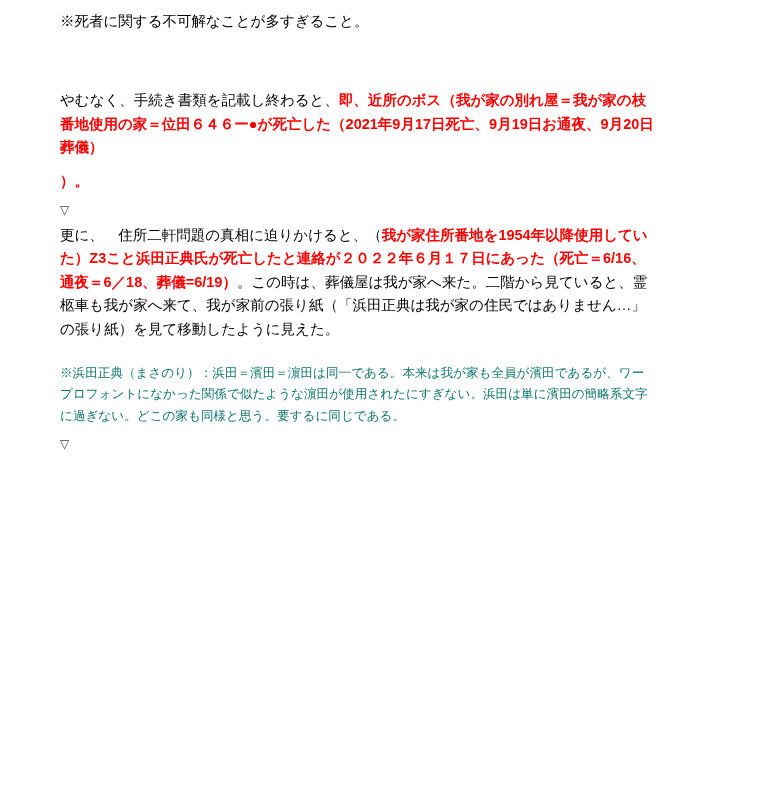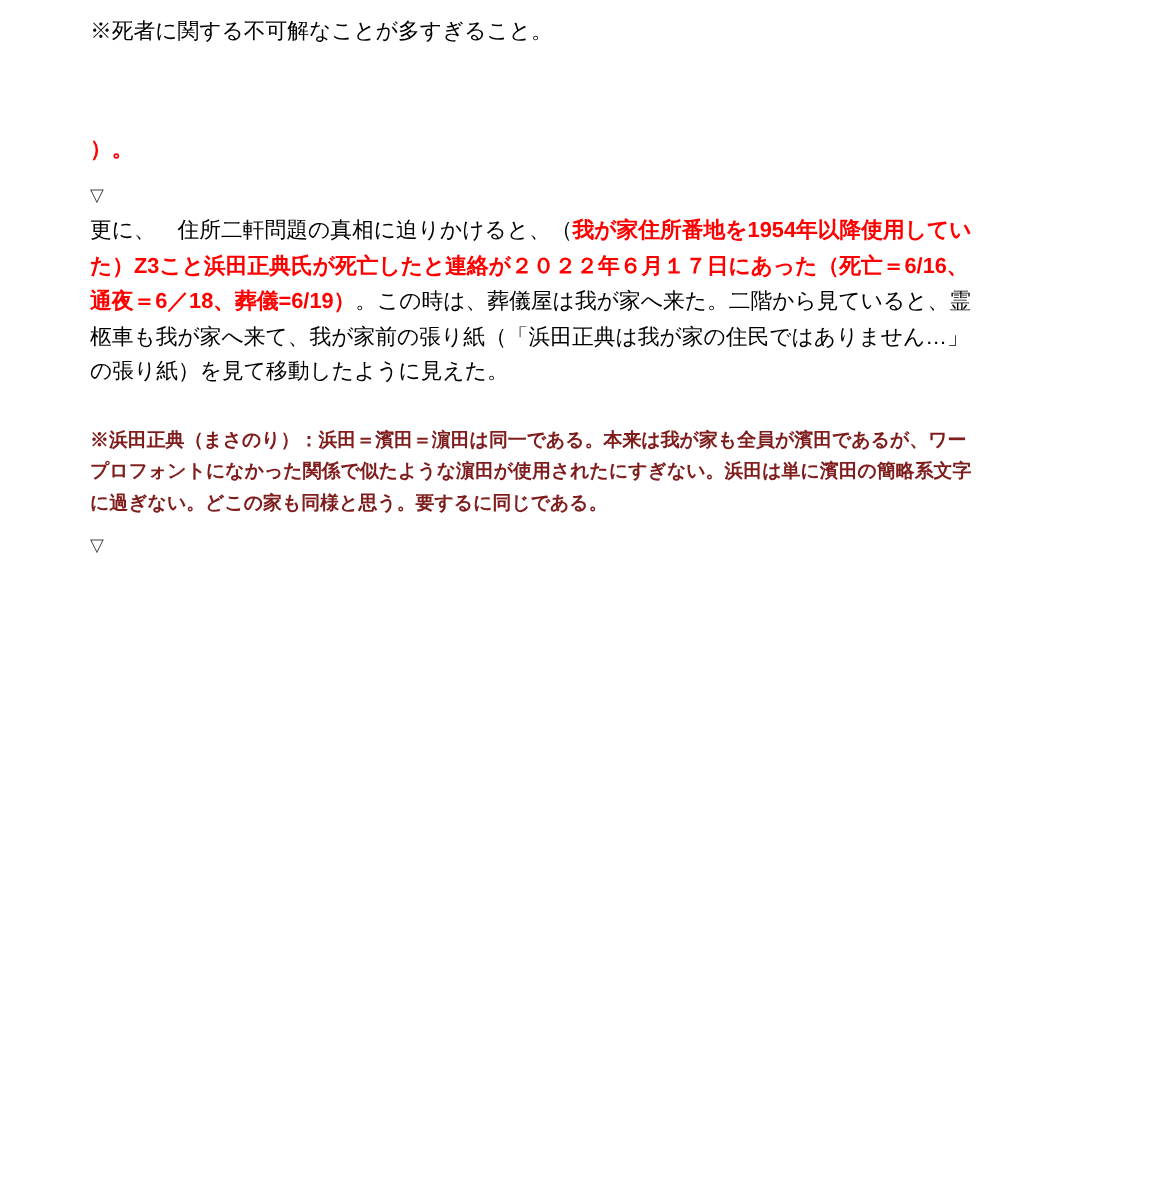--- a/index.html
+++ b/index.html
@@ -25,22 +25,21 @@
   }
   .blk { font-size: 14.5px; }
   .red { color: #ff0000; }
   .blue { color: #1a4fd0; }
   .bold { font-weight: bold; }
   .gap-lg { height: 34px; }
   .gap-md { height: 12px; }
   .small {
     font-size: 12.6px;
     line-height: 1.68;
-    color: #7f1d1d;
-    font-weight: bold;
+    color: #0f766e;
   }
   .tri {
     font-size: 12px;
     color: #444444;
     line-height: 1.2;
     margin: 0 0 6px 0;
   }
   .emoji-up {
     display: inline-block;
     width: 14px;
@@ -77,20 +76,21 @@
 
 <div class="page">
 
   <p class="blk">※死者に関する不可解なことが多すぎること。</p>
 
   <div class="gap-md"></div>
 
 
   <div class="gap-lg"></div>
 
+  <p class="blk"><span>やむなく、手続き書類を記載し終わると、</span><span class="red bold">即、近所のボス（我が家の別れ屋＝我が家の枝番地使用の家＝位田６４６ー●が死亡した（2021年9月17日死亡、9月19日お通夜、9月20日葬儀）</span></p>
 
   <p class="blk red bold">）。</p>
 
 
   <p class="tri">▽</p>
 
   <p class="blk"><span>更に、　住所二軒問題の真相に迫りかけると、（</span><span class="red bold">我が家住所番地を1954年以降使用していた）Z3こと浜田正典氏が死亡したと連絡が２０２２年６月１７日にあった（死亡＝6/16、通夜＝6／18、葬儀=6/19）</span><span>。この時は、葬儀屋は我が家へ来た。二階から見ていると、霊柩車も我が家へ来て、我が家前の張り紙（「浜田正典は我が家の住民ではありません…」の張り紙）を見て移動したように見えた。</span></p>
 
   <div class="gap-md"></div>
 

